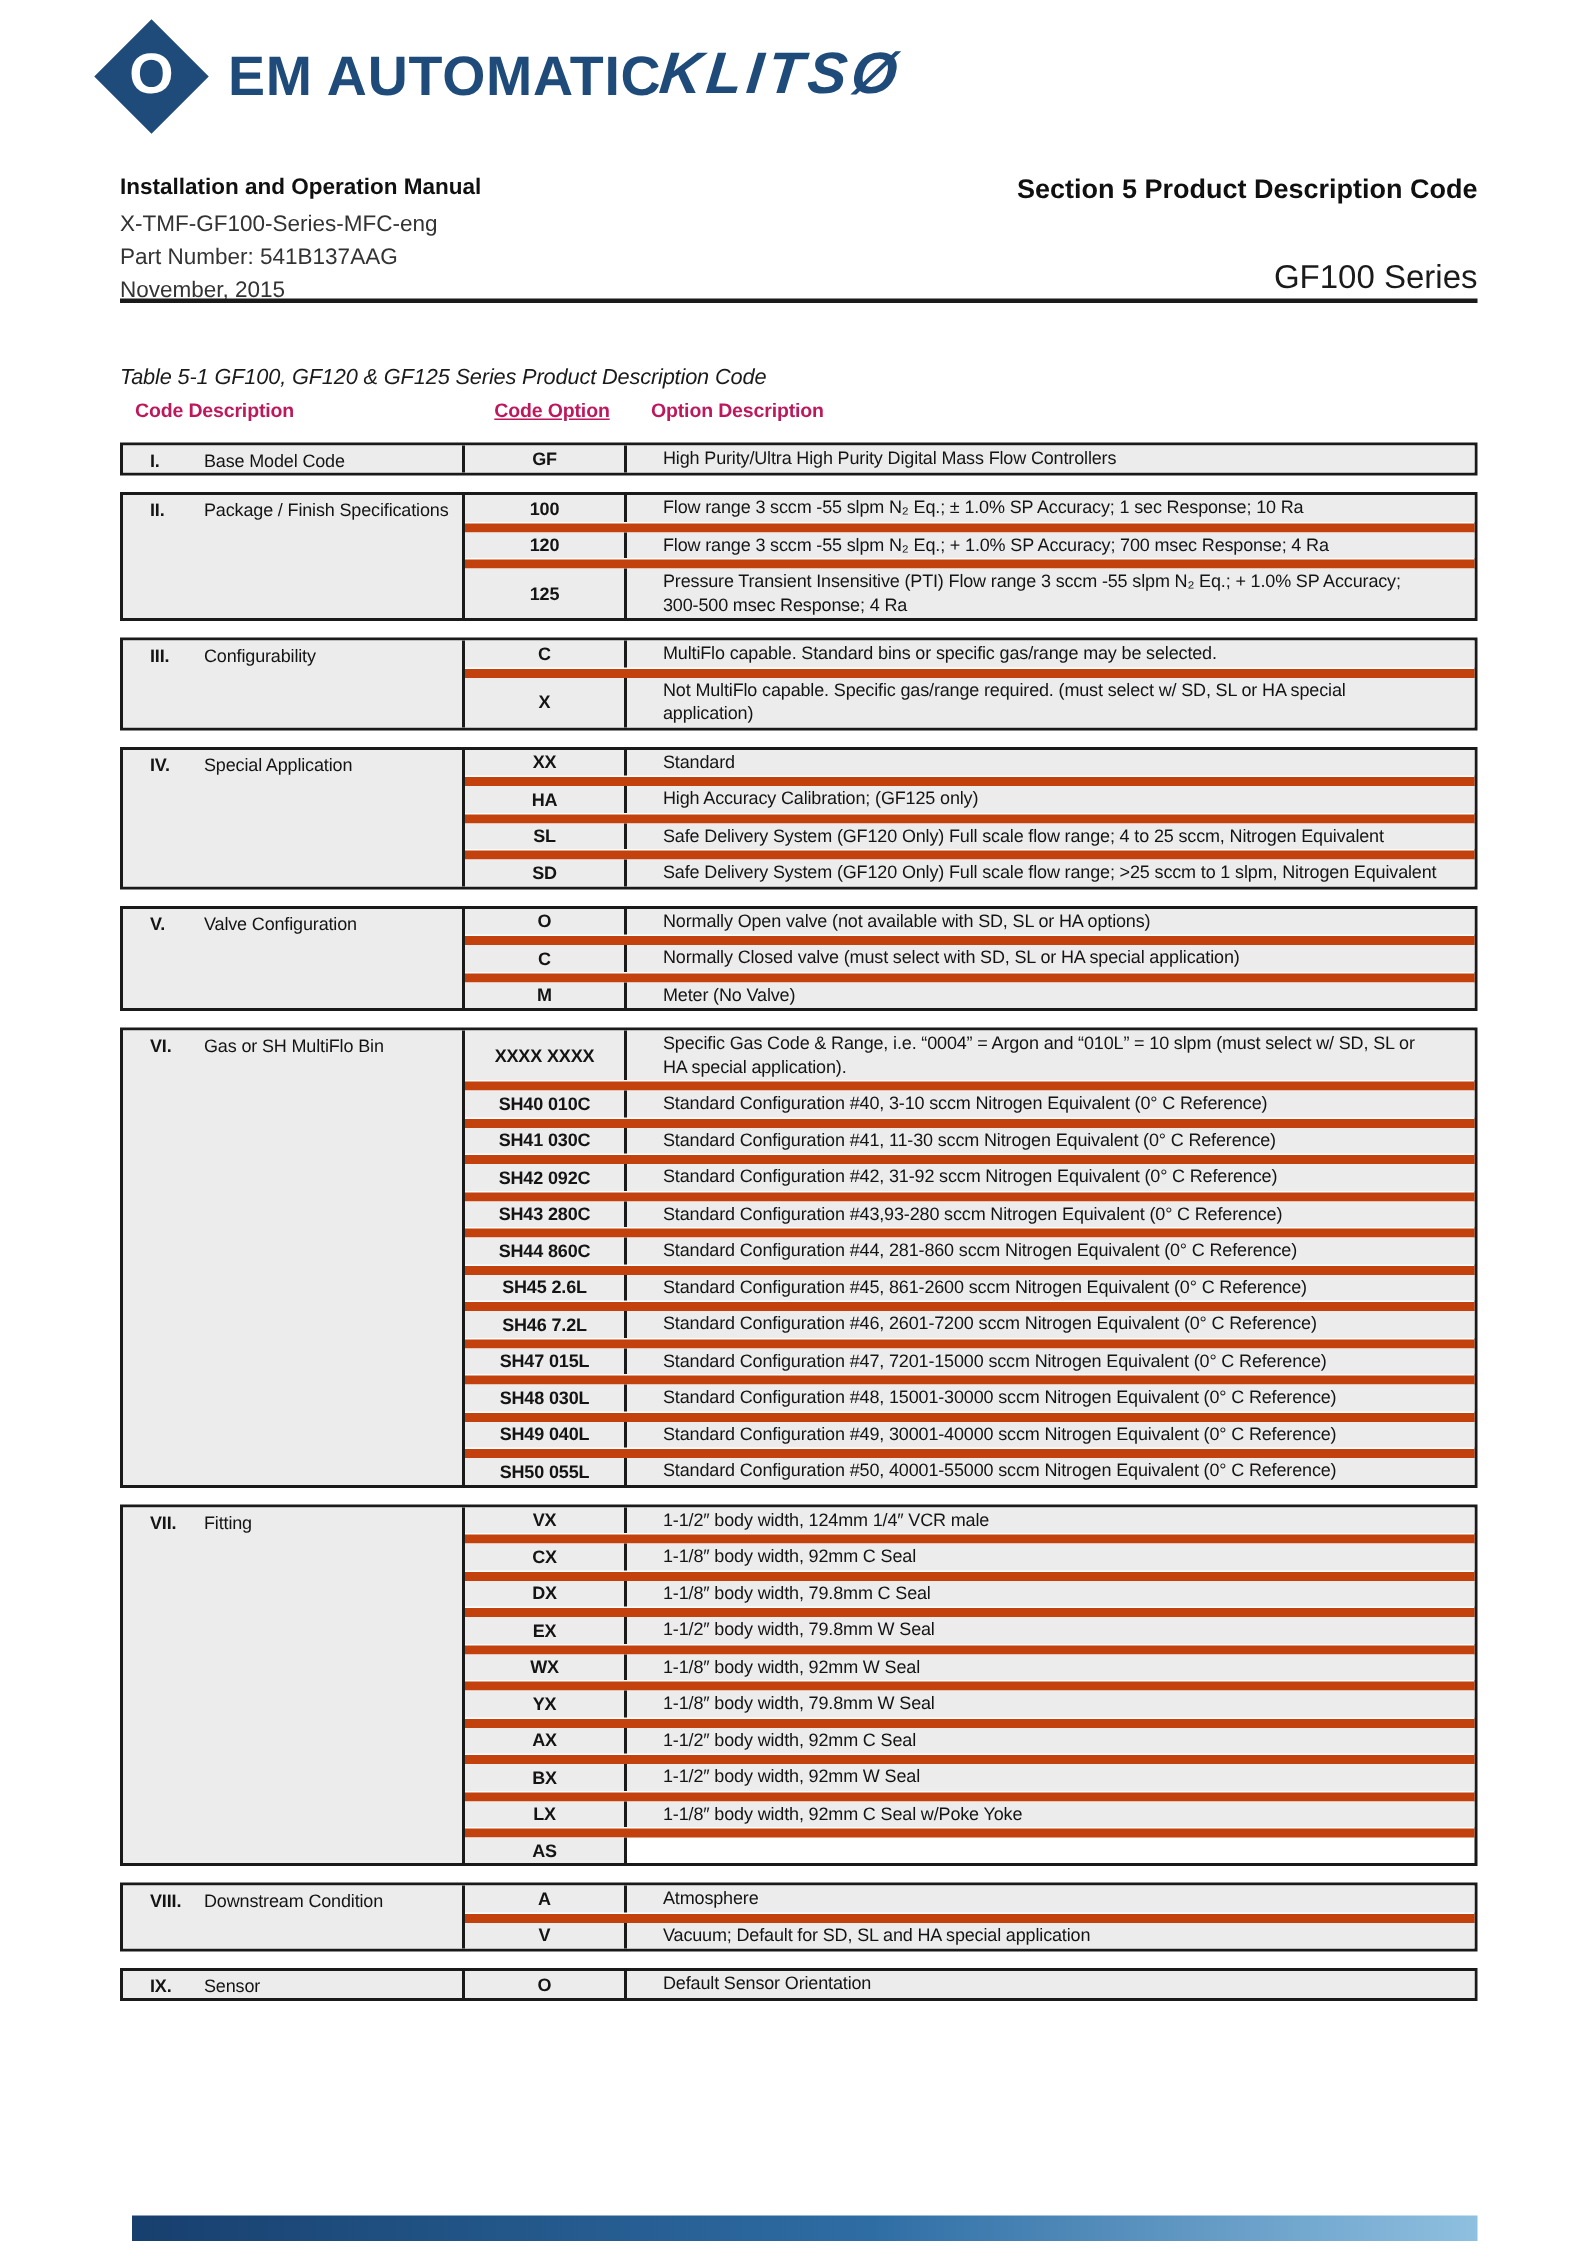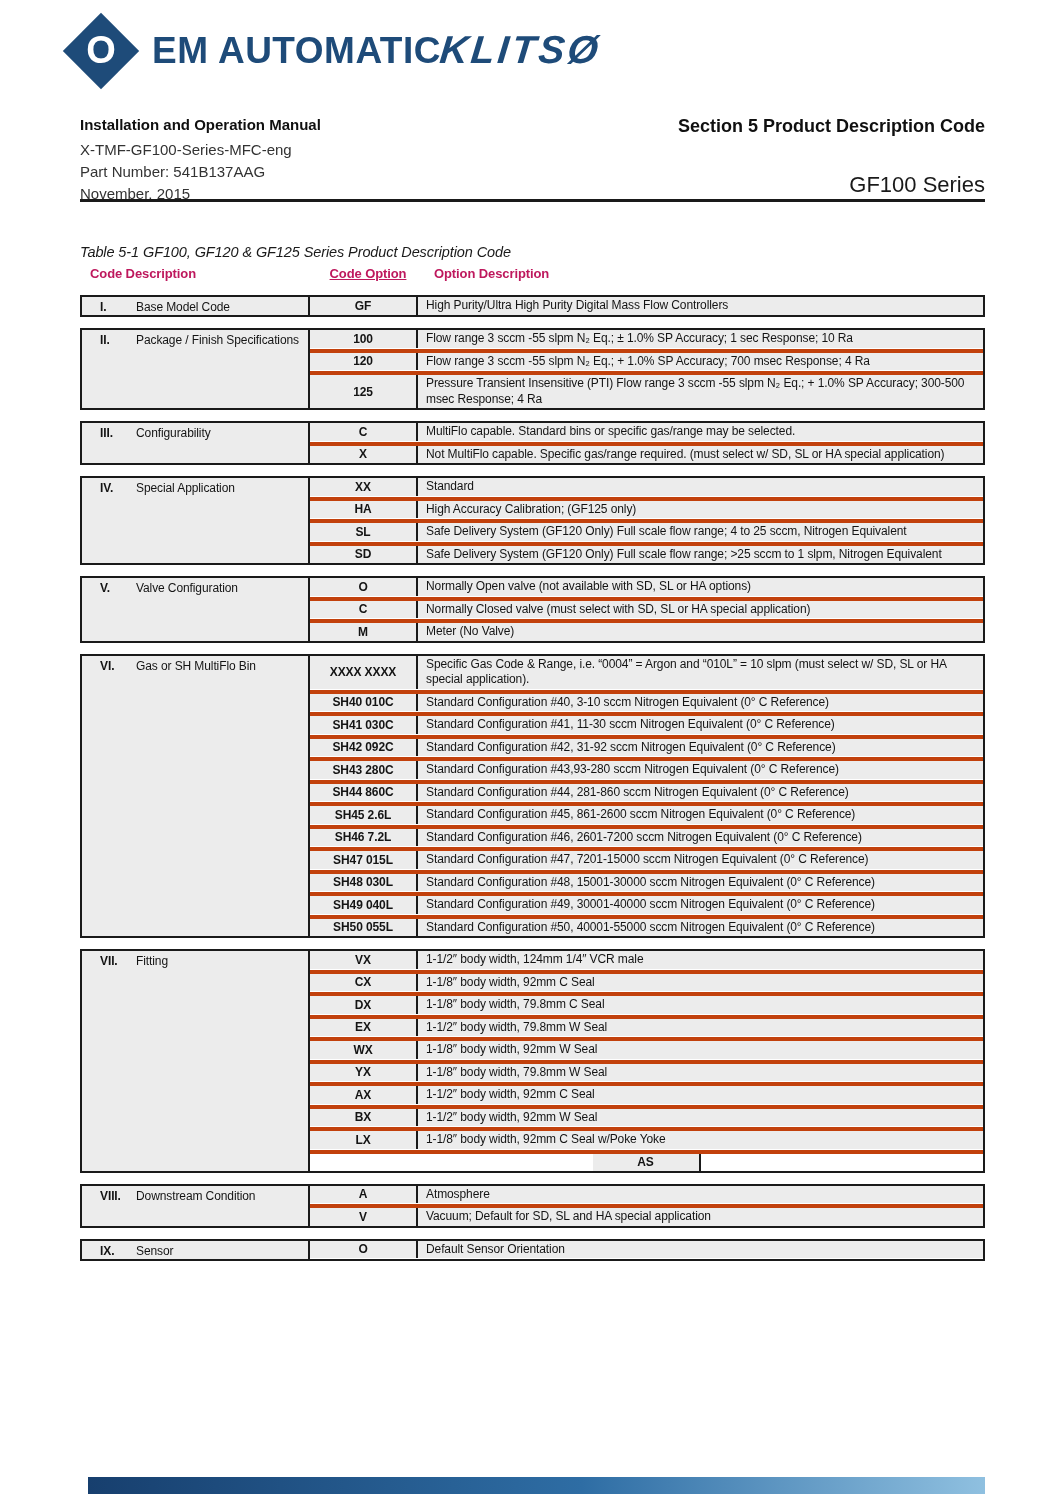--- a/index.html
+++ b/index.html
@@ -28,24 +28,24 @@
   .tbl-head{display:flex;font-weight:bold;font-size:13px;padding-bottom:14px;color:#be185d;}
   .th1{width:232px;padding-left:10px;box-sizing:border-box;}
   .th2{width:112px;text-align:center;text-decoration:underline;}
   .th3{flex:1;padding-left:10px;}
   .group{display:flex;border:2px solid #1a1a1a;background:#ffffff;margin-bottom:11px;font-size:12px;}
   .gleft{width:228px;border-right:2px solid #1a1a1a;background:#ececec;padding:1px 0 0 18px;box-sizing:border-box;display:flex;align-items:flex-start;}
   .numeral{display:inline-block;width:36px;font-weight:bold;line-height:16px;padding-top:1px;}
   .gdesc{line-height:16px;padding-top:1px;}
   .gright{flex:1;display:flex;flex-direction:column;}
   .opt-row{display:flex;min-height:17px;align-items:stretch;}
-  .opt-row + .opt-row{border-top:4px solid #c2410c;margin-top:1px;justify-content:center;}
+  .opt-row + .opt-row{border-top:6px solid #c2410c;margin-top:1px;}
   .ccode{width:108px;border-right:2px solid #1a1a1a;background:#ececec;font-weight:bold;text-align:center;
     display:flex;align-items:center;justify-content:center;line-height:14px;box-sizing:border-box;}
-  .cdesc{flex:1;background:#ececec;padding:1px 8px;line-height:15.5px;display:flex;align-items:center;box-sizing:border-box;}
+  .cdesc{flex:1;background:#ececec;padding:1px 24px;line-height:15.5px;display:flex;align-items:center;box-sizing:border-box;}
   
   .footer-bar{position:absolute;left:88px;top:1477px;width:897px;height:17px;
     background:linear-gradient(90deg,#173f6e 0%,#2e6da4 55%,#8fc0e0 100%);}
 </style>
 </head>
 <body>
 
 <div class="page">
 
   <div class="logo">

